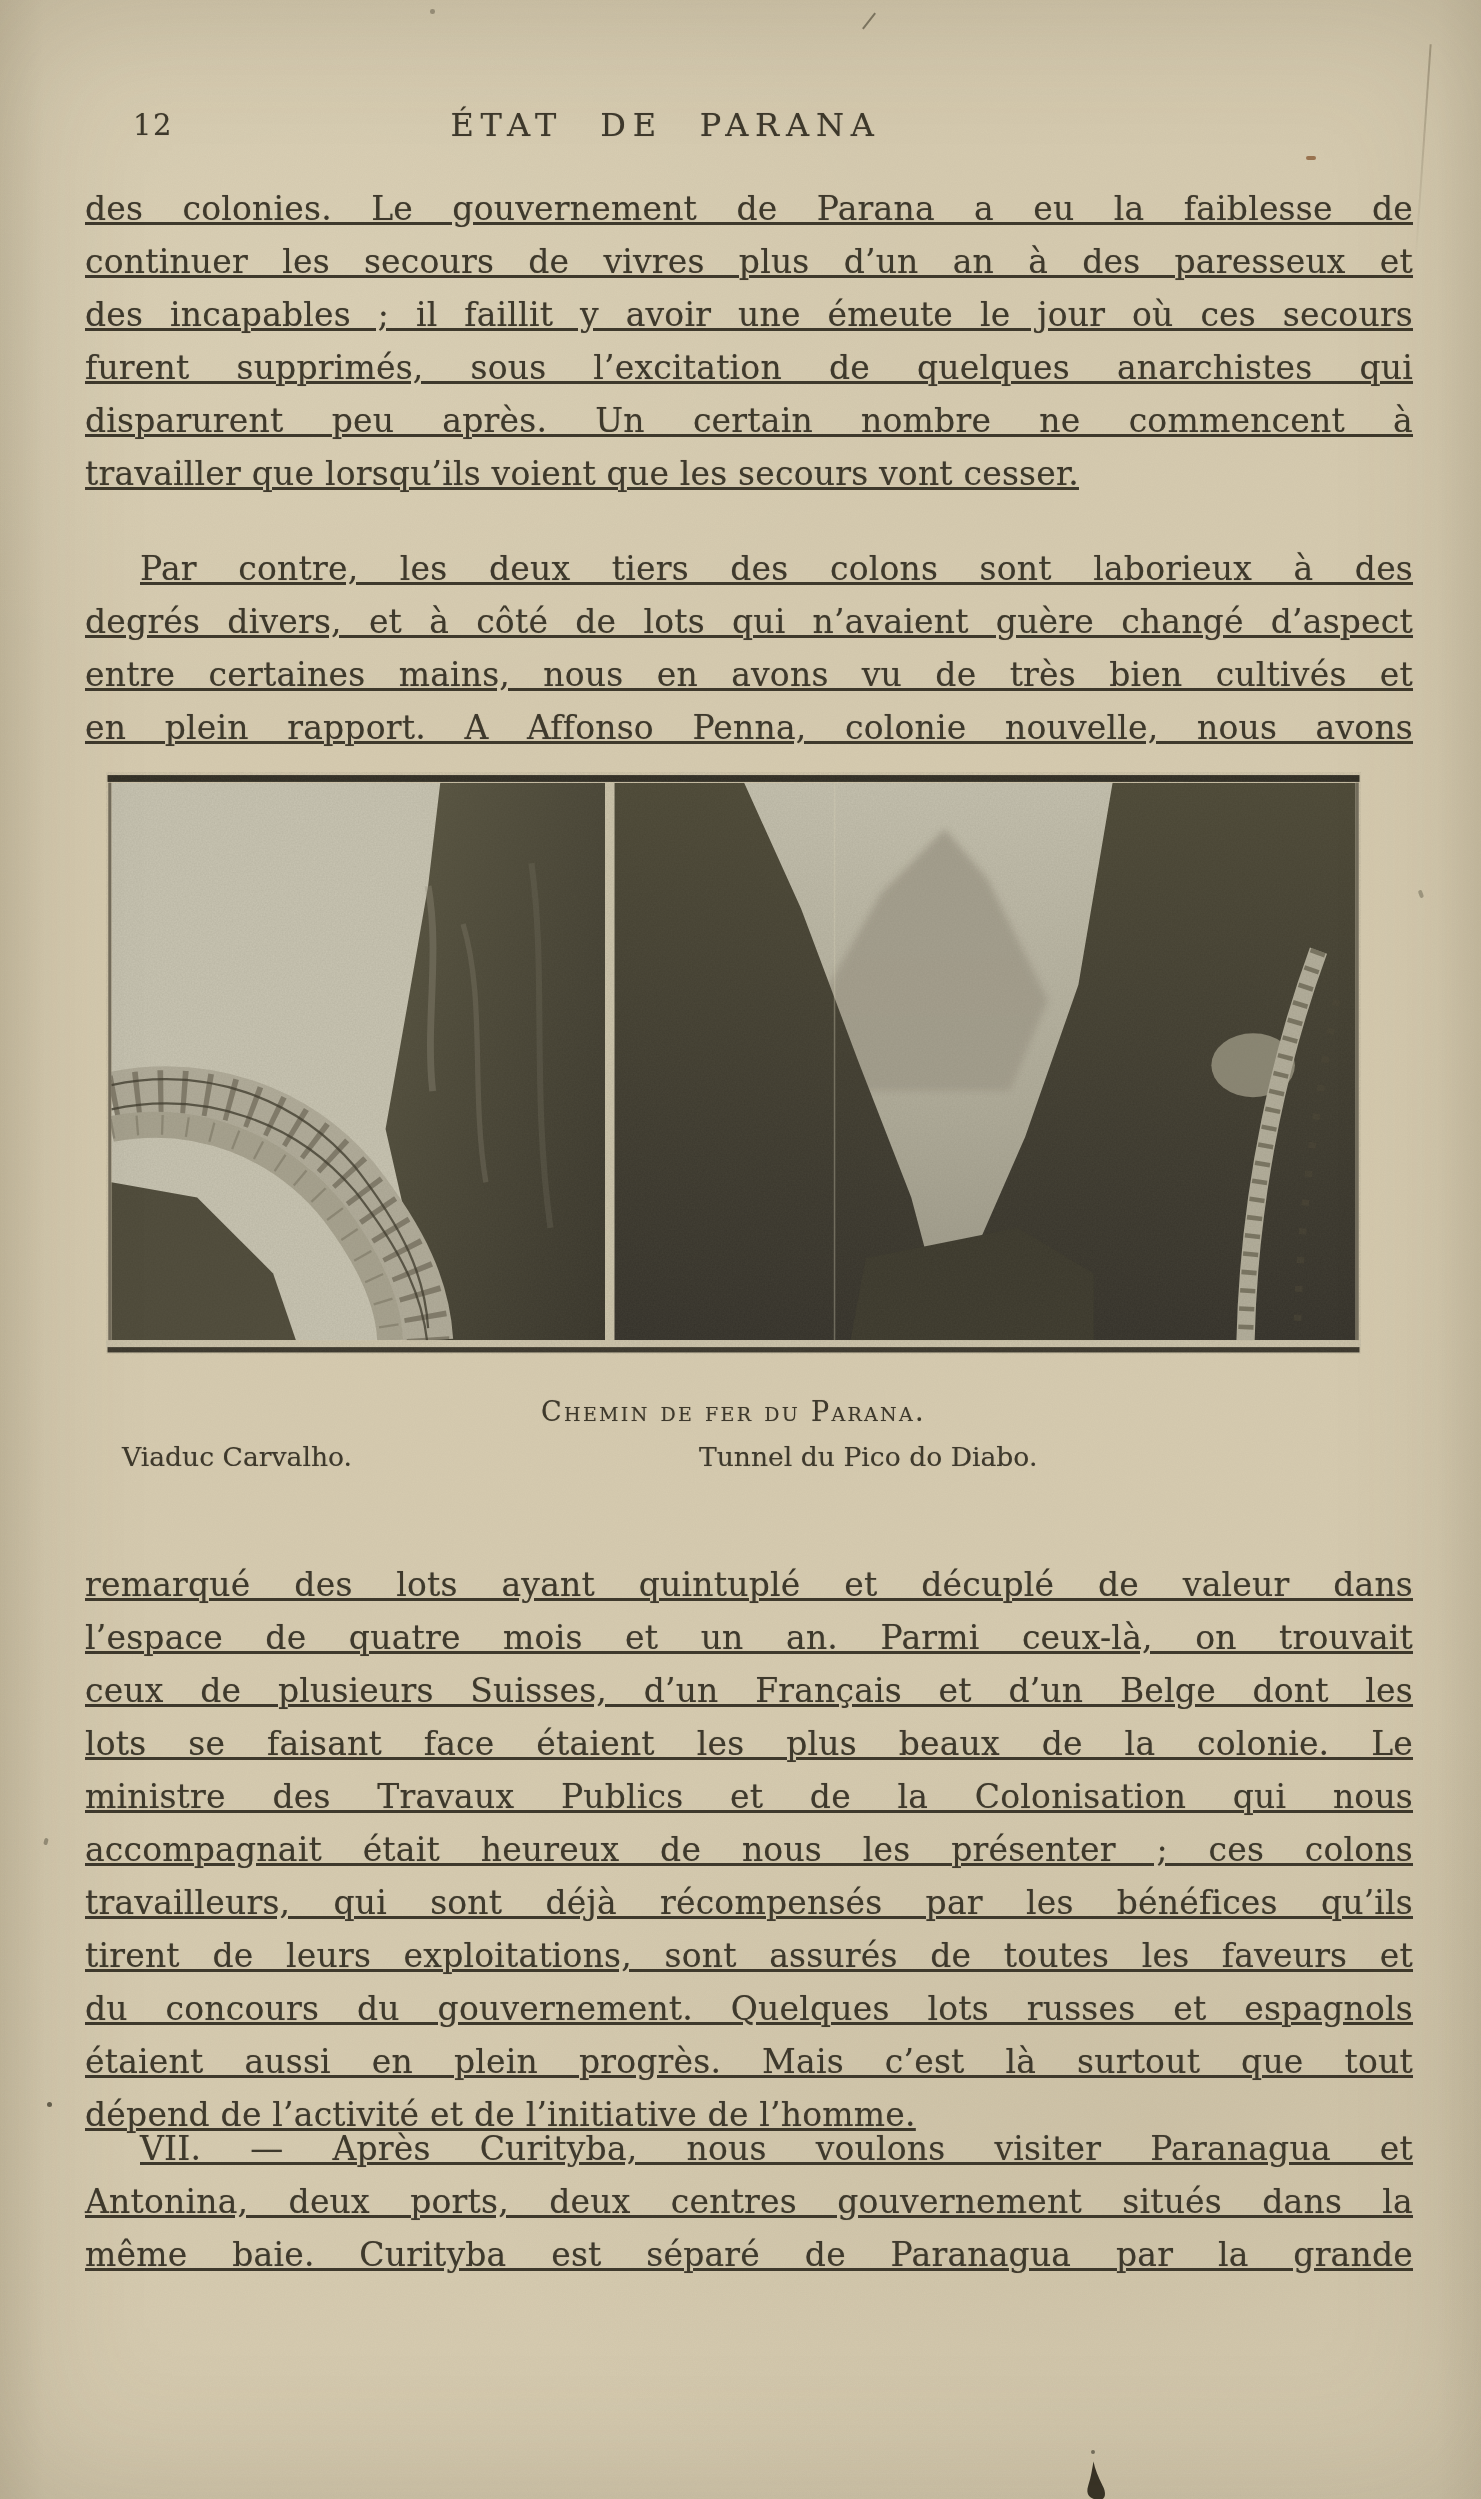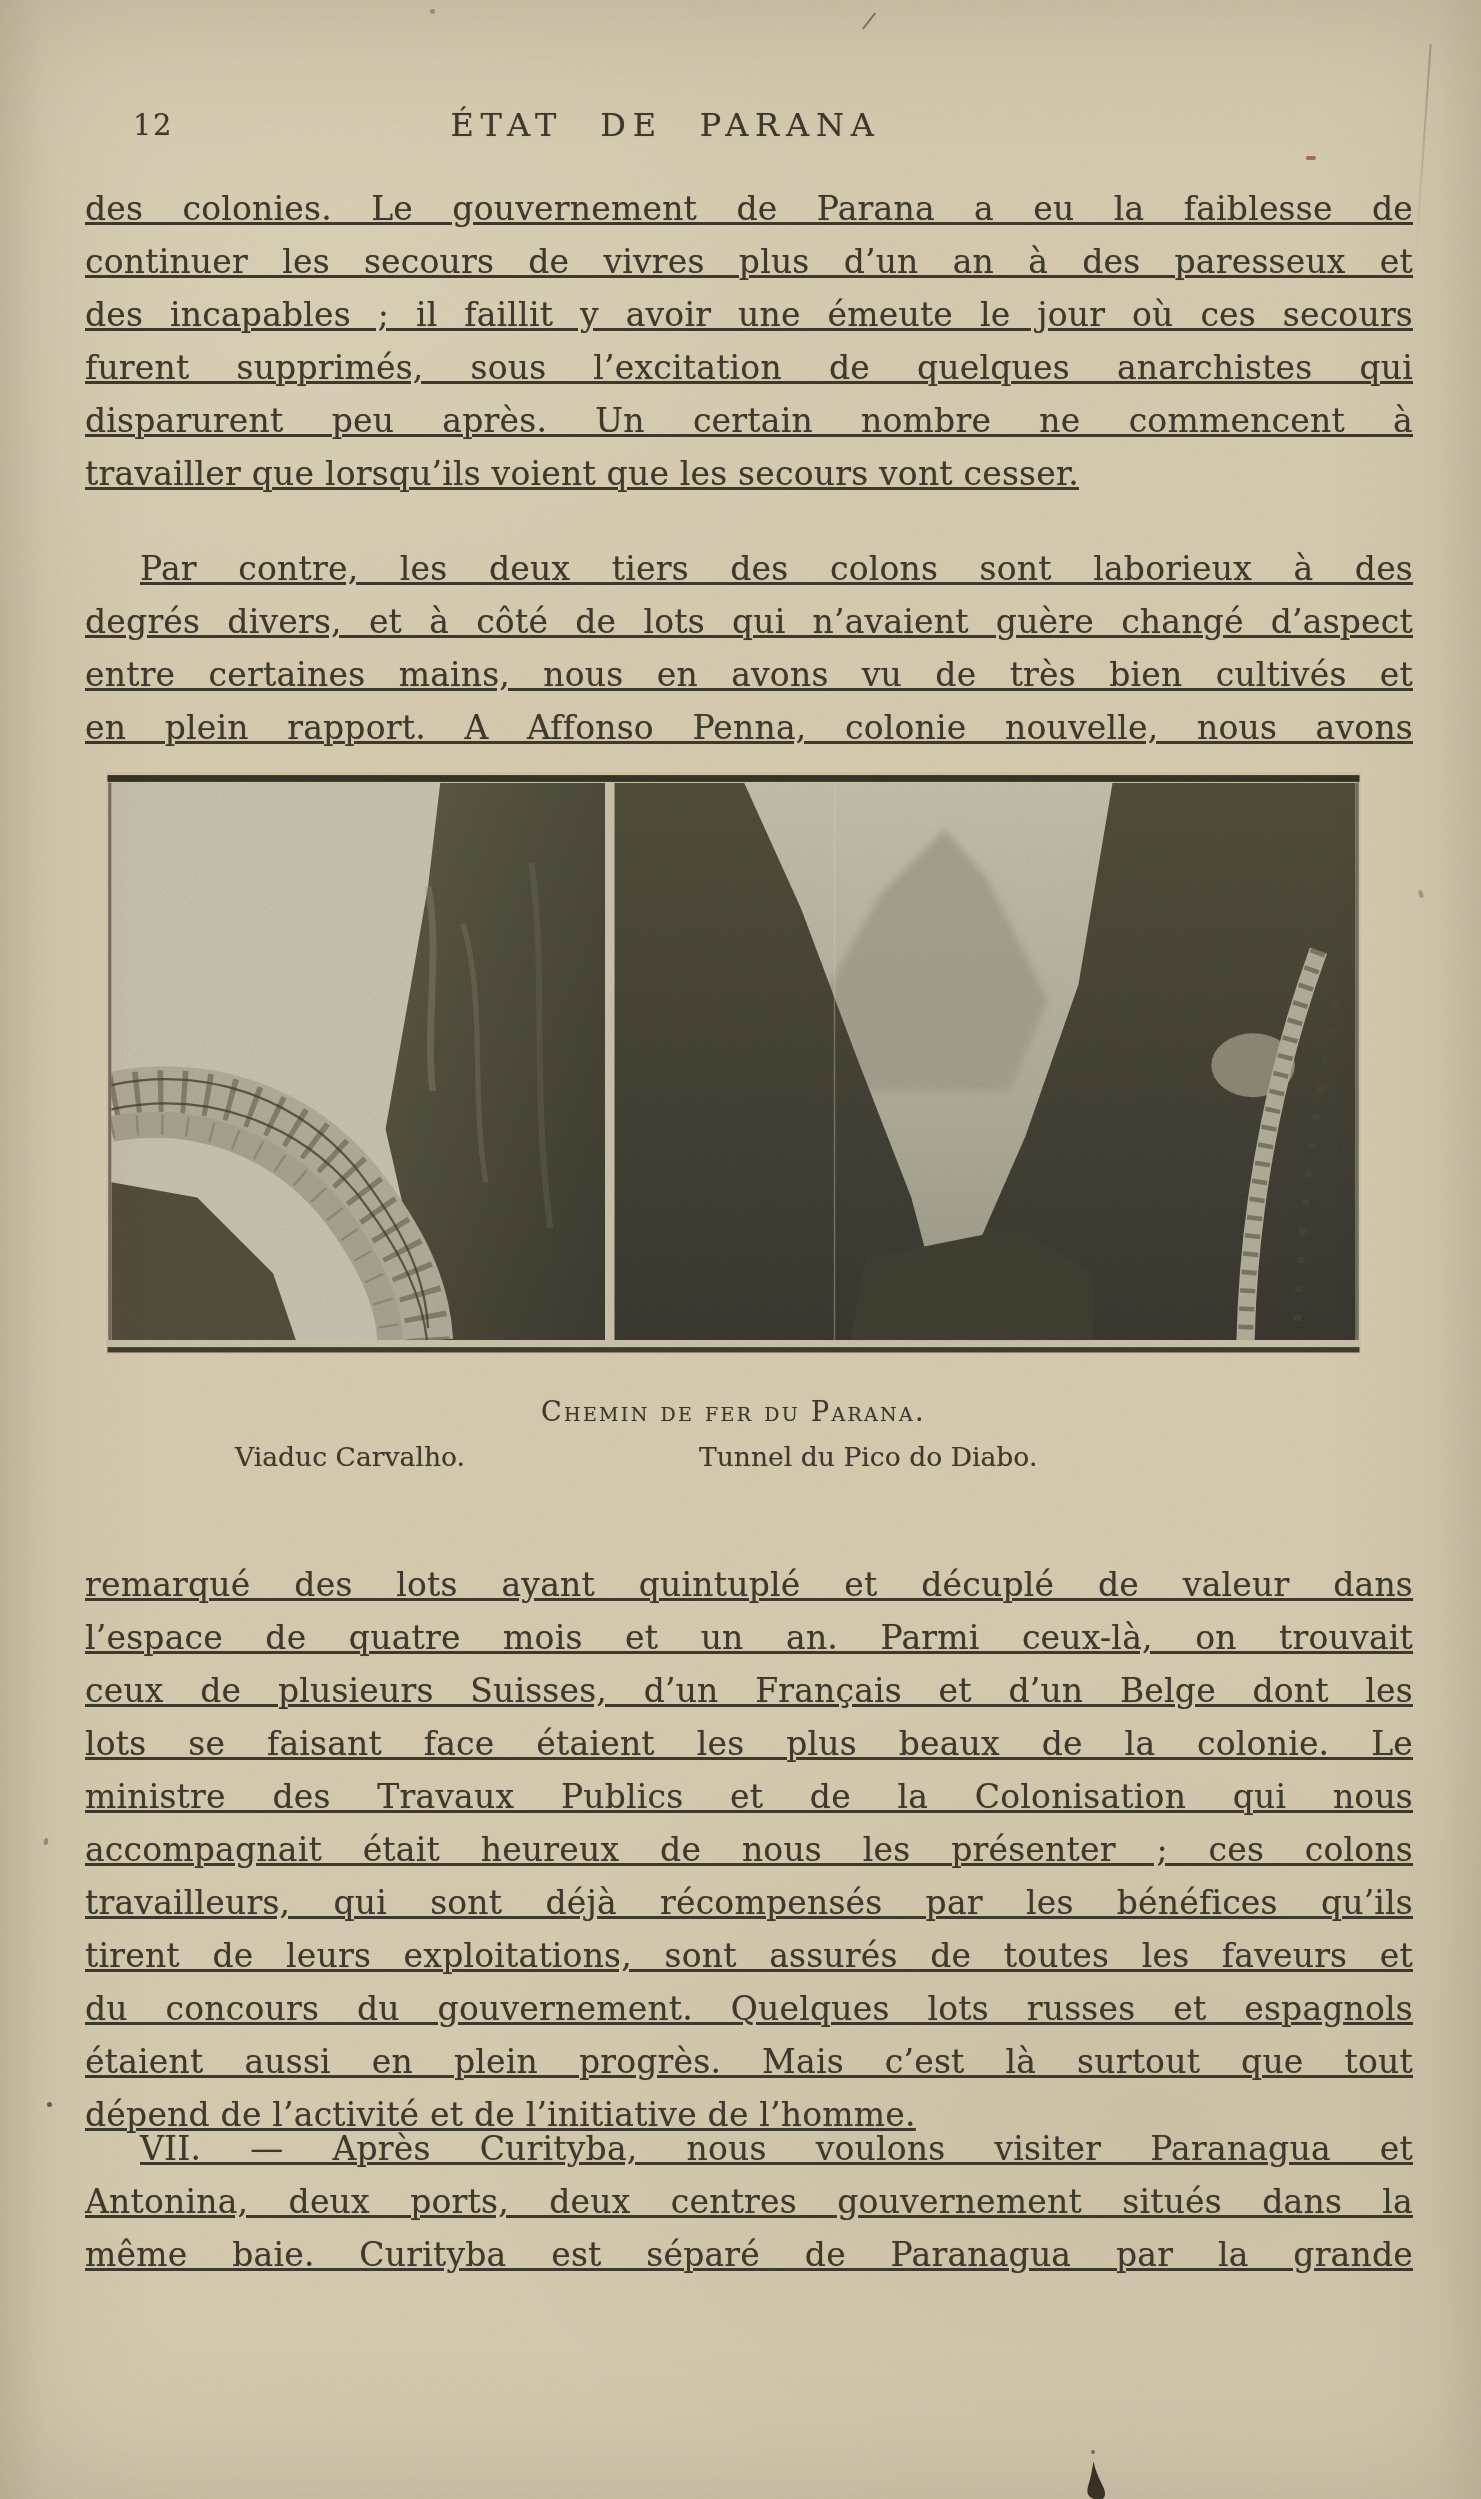--- a/index.html
+++ b/index.html
@@ -30,21 +30,21 @@
     display:block;height:53px;line-height:53px;font-size:33px;letter-spacing:0.2px;
     text-align:justify;text-align-last:justify;white-space:nowrap;text-decoration:underline;
   }
   .tl.last{text-align-last:left;}
   .tl.indent{text-indent:55px;}
   .figure{position:absolute;left:106px;top:772px;width:1255px;height:582px;}
   .figcaption-main{
     position:absolute;left:46px;top:1395px;width:1375px;text-align:center;
     font-variant:small-caps;font-size:27px;line-height:33px;letter-spacing:2.3px;
   }
-  .figcaption-left{position:absolute;left:122px;top:1440px;width:456px;text-align:center;font-size:26.6px;line-height:33px;}
+  .figcaption-left{position:absolute;left:122px;top:1440px;width:456px;font-size:26.6px;line-height:33px;}
   .figcaption-right{position:absolute;left:699px;top:1440px;width:456px;font-size:26.6px;line-height:33px;}
   .artifact{position:absolute;pointer-events:none;}
   .grain-page{position:absolute;inset:0;pointer-events:none;opacity:.16;}
 </style>
 </head>
 <body>
 
 <div class="page">
 
   <svg class="grain-page" width="1482" height="2500" viewBox="0 0 1951 3291">

